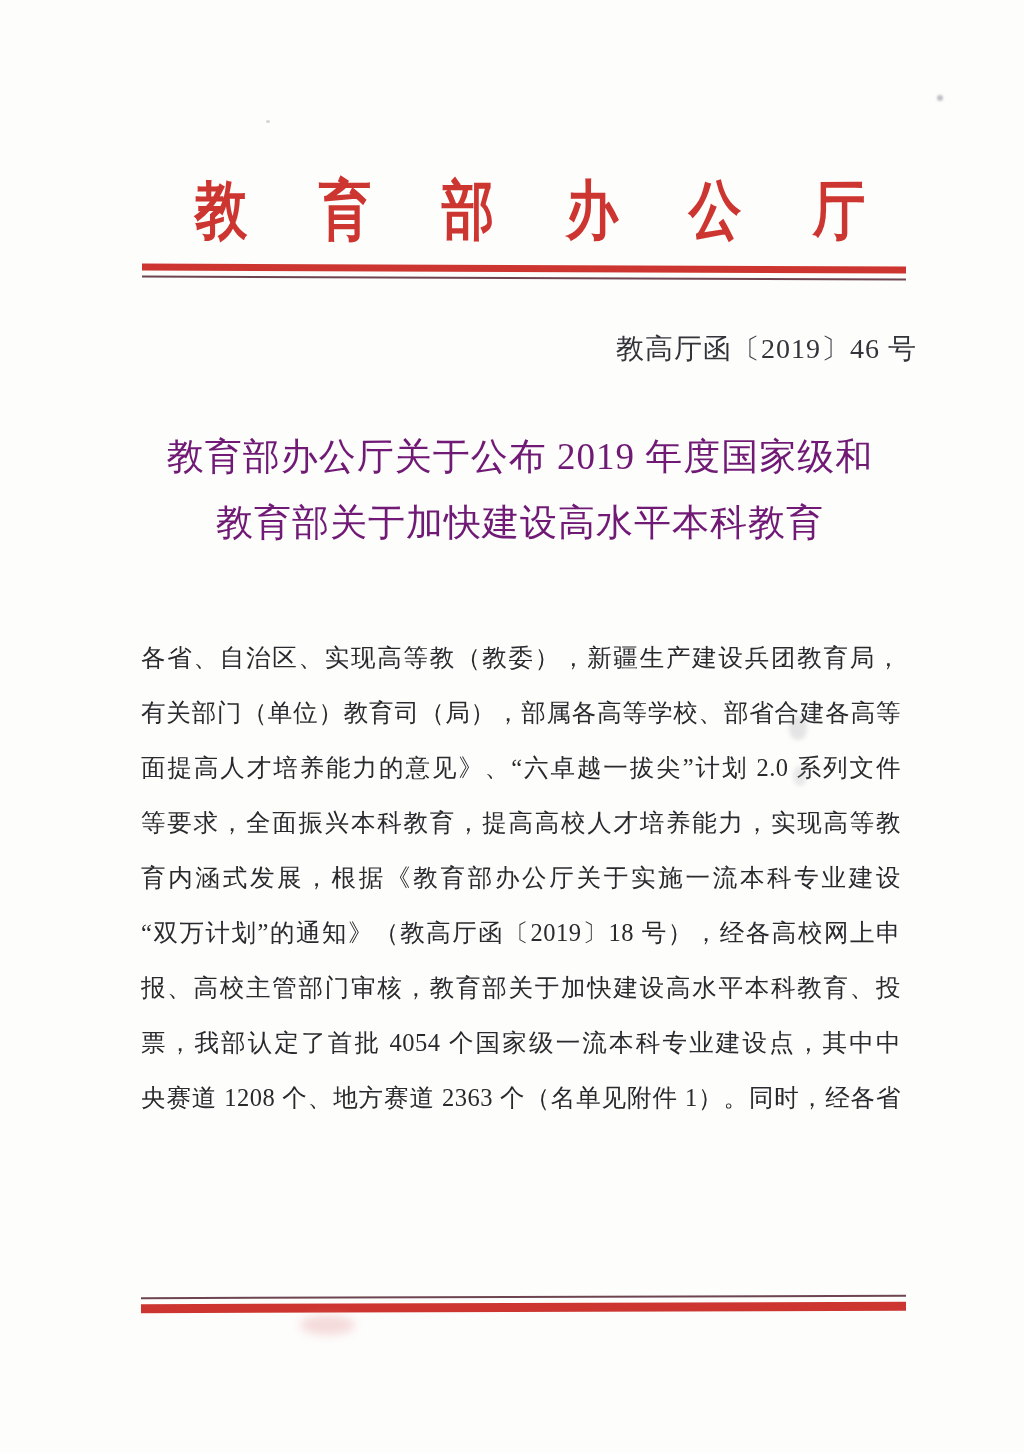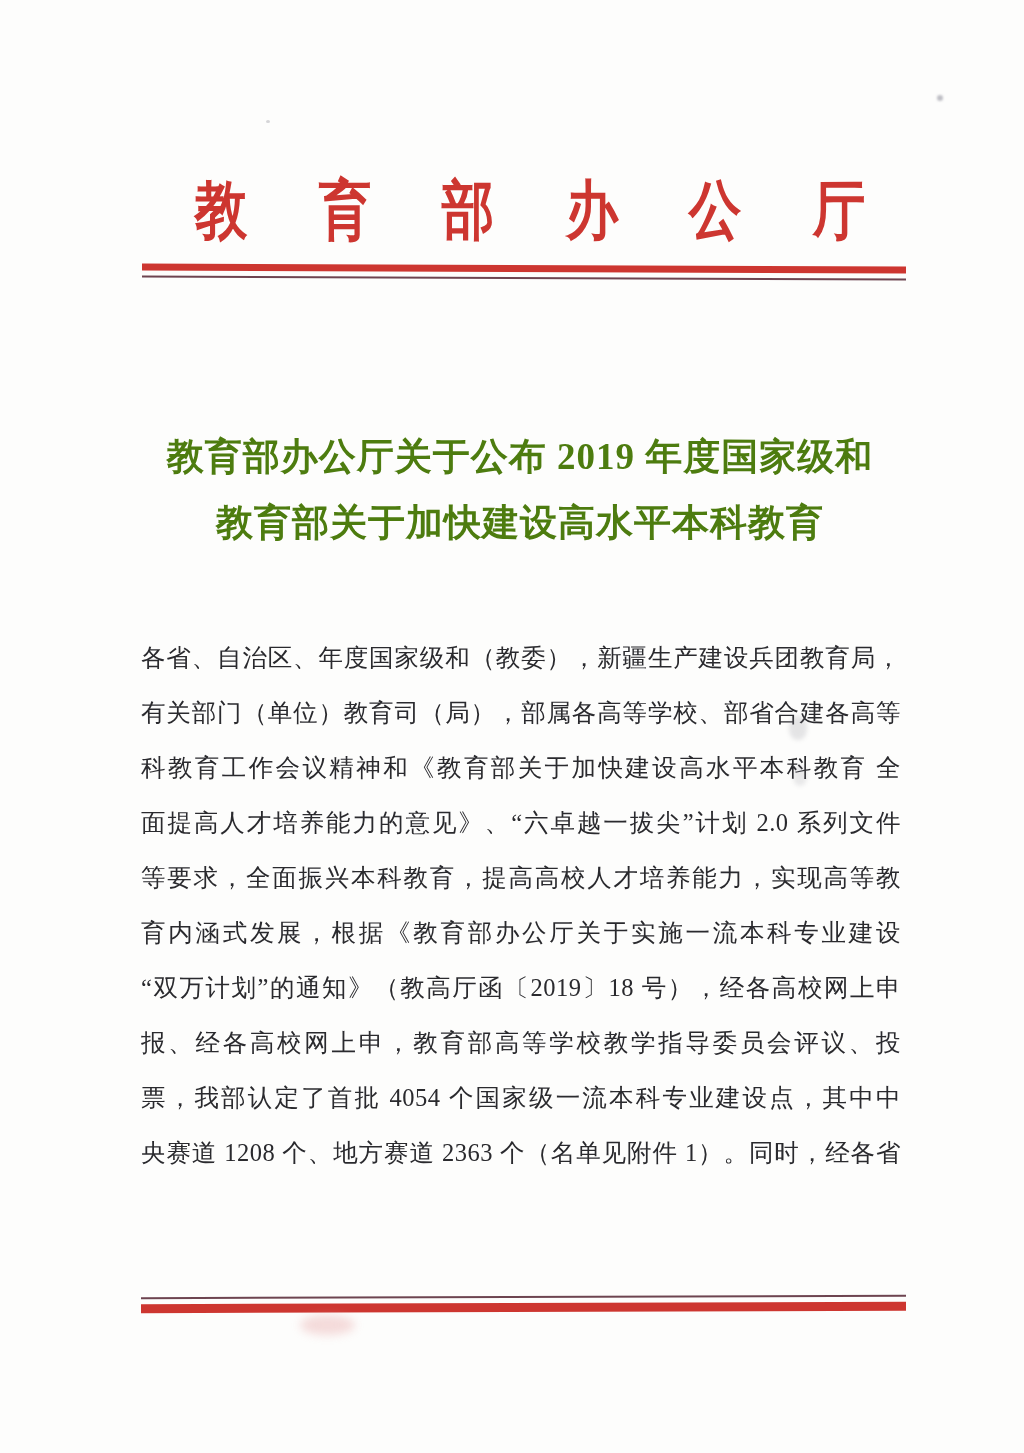--- a/index.html
+++ b/index.html
@@ -49,22 +49,22 @@
 
   
   .title {
     position: absolute;
     left: 140px;
     top: 424px;
     width: 760px;
     margin: 0;
     text-align: center;
     font-size: 37px;
-    font-weight: bold;
-    color: #4d7c0f;
+    font-weight: normal;
+    color: #701a75;
   }
   .title .title-line { height: 66px; line-height: 66px; letter-spacing: 1px; }
 
   
   .body-text {
     position: absolute;
     left: 141px;
     top: 630px;
     width: 760px;
     font-size: 24.5px;
@@ -100,35 +100,35 @@
     <span>育</span>
     <span>部</span>
     <span>办</span>
     <span>公</span>
     <span>厅</span>
   </div>
 
   <div class="rule rule-top-thick"></div>
   <div class="rule rule-top-thin"></div>
 
+  <div class="doc-number">教高厅函〔2019〕46 号</div>
 
   <h1 class="title">
     <div class="title-line">教育部办公厅关于公布 2019 年度国家级和</div>
     <div class="title-line">教育部关于加快建设高水平本科教育</div>
   </h1>
 
   <div class="body-text">
-    <div class="line">各省、自治区、年度国家级和（教委），新疆生产建设兵团教育局，</div>
+    <div class="line">各省、自治区、实现高等教（教委），新疆生产建设兵团教育局，</div>
     <div class="line">有关部门（单位）教育司（局），部属各高等学校、部省合建各高等</div>
-    <div class="line">科教育工作会议精神和《教育部关于加快建设高水平本科教育 全</div>
     <div class="line">面提高人才培养能力的意见》、“六卓越一拔尖”计划 2.0 系列文件</div>
     <div class="line">等要求，全面振兴本科教育，提高高校人才培养能力，实现高等教</div>
     <div class="line">育内涵式发展，根据《教育部办公厅关于实施一流本科专业建设</div>
     <div class="line">“双万计划”的通知》（教高厅函〔2019〕18 号），经各高校网上申</div>
-    <div class="line">报、经各高校网上申，教育部高等学校教学指导委员会评议、投</div>
+    <div class="line">报、高校主管部门审核，教育部关于加快建设高水平本科教育、投</div>
     <div class="line">票，我部认定了首批 4054 个国家级一流本科专业建设点，其中中</div>
     <div class="line">央赛道 1208 个、地方赛道 2363 个（名单见附件 1）。同时，经各省</div>
   </div>
 
   <div class="rule rule-bottom-thin"></div>
   <div class="rule rule-bottom-thick"></div>
 
   <div class="artifact speck-a"></div>
   <div class="artifact speck-b"></div>
   <div class="artifact smudge-a"></div>

